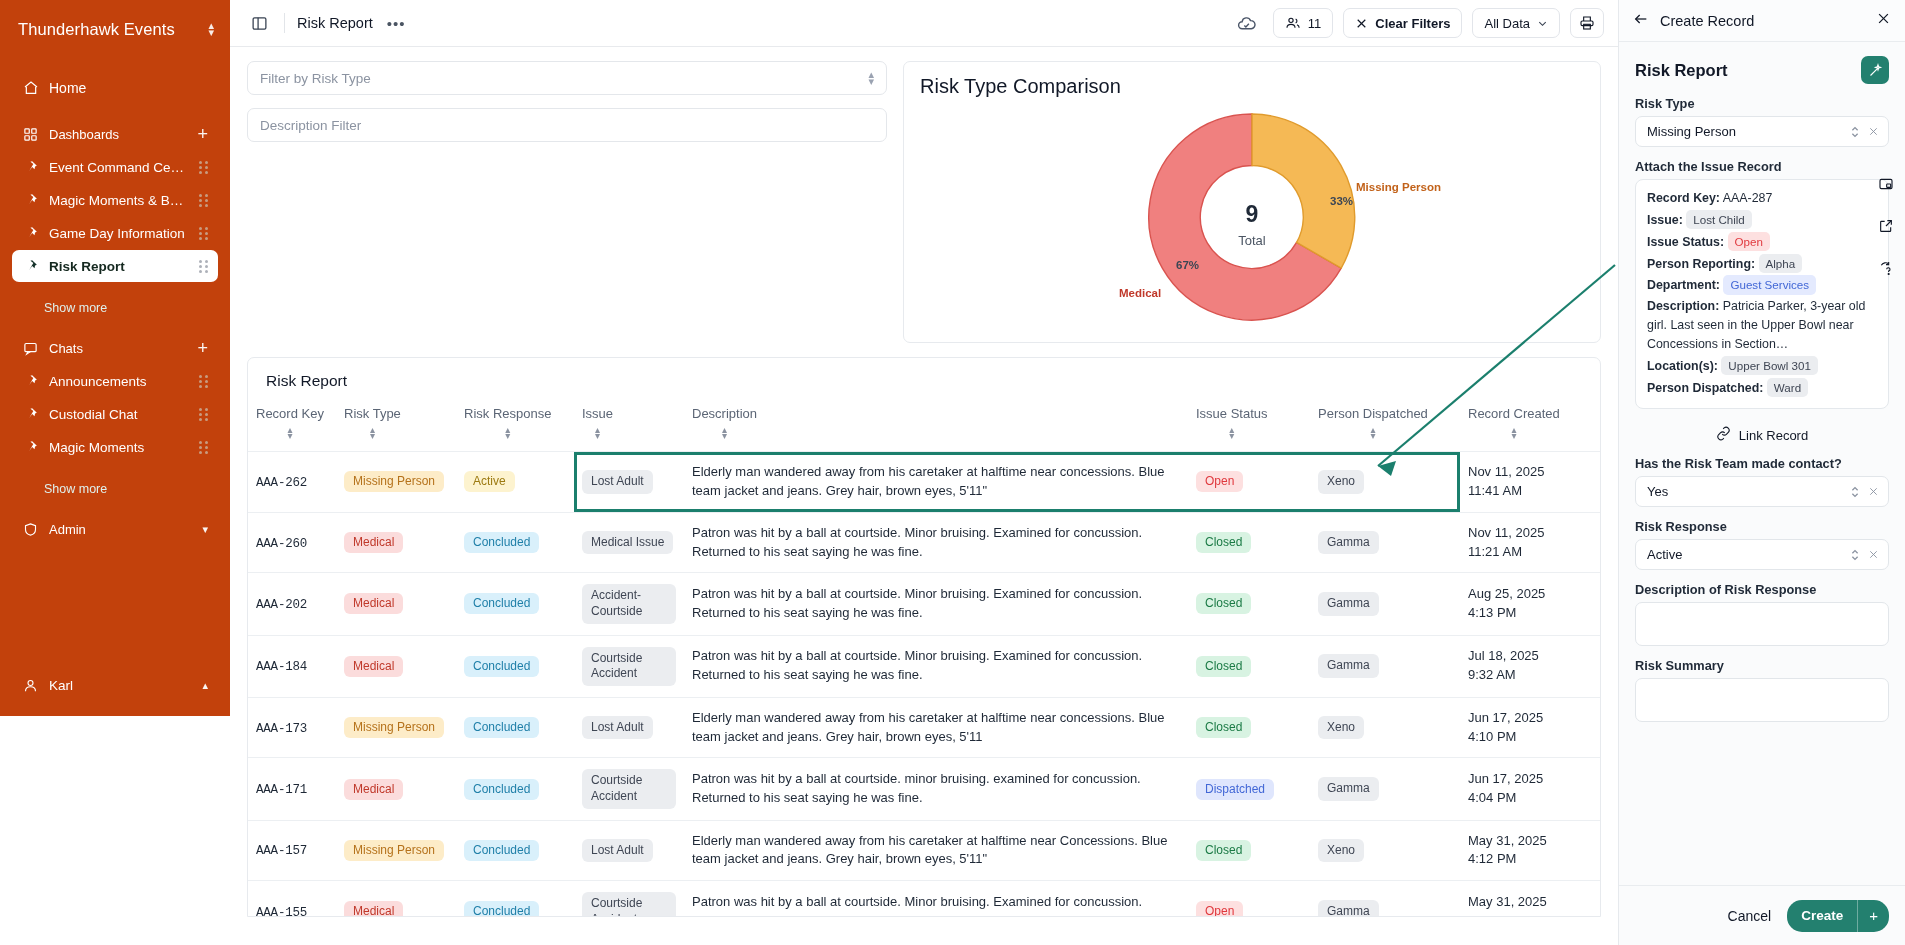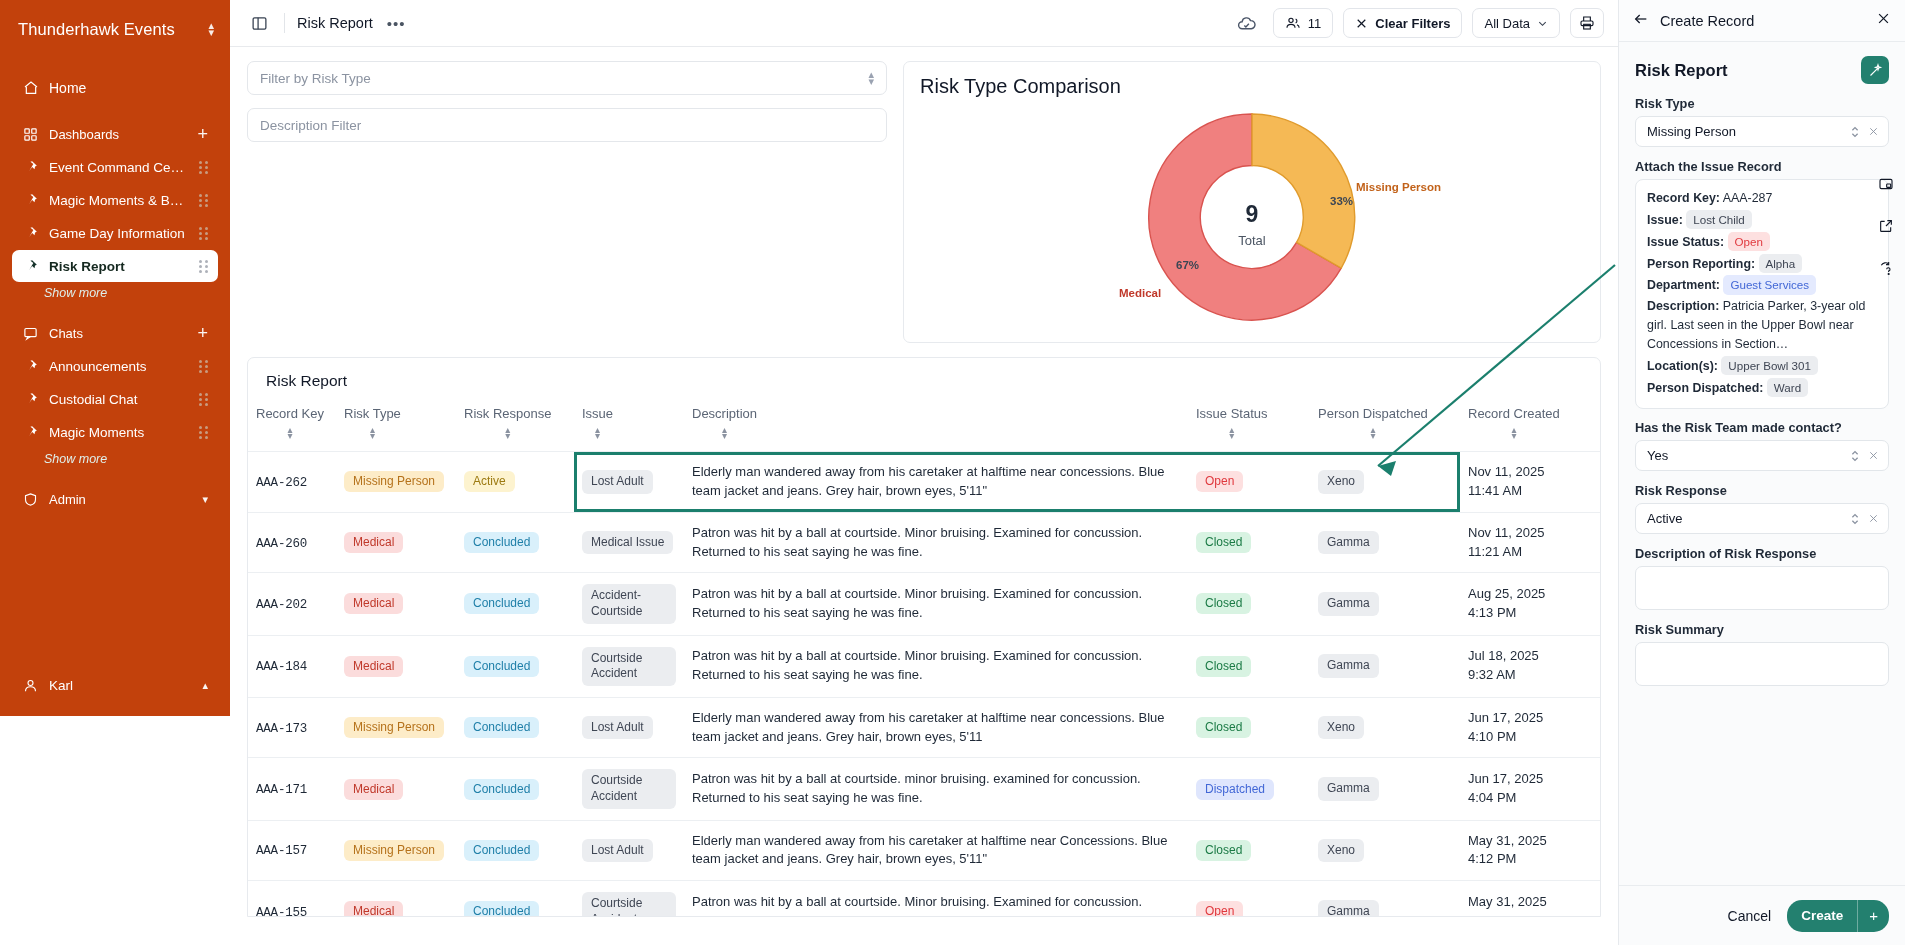--- a/index.html
+++ b/index.html
@@ -35,21 +35,21 @@
   .sb-row .lbl { flex: 1; white-space: nowrap; overflow:hidden; text-overflow:ellipsis;}
   .sb-row.home { margin-top: 6px; margin-bottom: 12px; font-size: 14px;}
   .sb-group { margin-top: 14px; }
   .sb-row.grouphead { font-size: 13px; justify-content: space-between; }
   .sb-row.active { background: #ffffff; color: #14281f; font-weight: 700; }
   .sb-row.active .dots span { background: #6b7280; }
   .plus { font-size: 18px; line-height: 1; opacity: .95; }
   .chev { font-size: 11px; opacity: .95; }
   .dots { display: grid; grid-template-columns: 3px 3px; gap: 2px 3px; opacity: .55; }
   .dots span { width: 3px; height: 3px; border-radius: 50%; background: #cfe6e0; display:block;}
-  .sb-showmore { font-size: 12.5px; color: #dff0ec; padding: 3px 0 3px 44px; cursor: pointer; font-style: italic; }
+  .sb-showmore { font-size: 12.5px; color: #dff0ec; padding: 18px 0 3px 44px; cursor: pointer; }
   .sb-bottom { padding: 0 0 14px 0; }
 
   
   .main { flex: 1; display: flex; flex-direction: column; min-width: 0; background:#ffffff; }
   .topbar {
     height: 47px; flex: 0 0 47px; border-bottom: 1px solid #e8eaed;
     display: flex; align-items: center; padding: 0 14px 0 16px; gap: 10px;
   }
   .tb-icon { width: 26px; height: 26px; display:flex; align-items:center; justify-content:center; border-radius:5px; cursor:pointer; color:#374151;}
   .tb-sep { width: 1px; height: 20px; background: #e2e5e9; margin: 0 2px; }
@@ -716,20 +716,29 @@
         <div class="rc-line">
           <b>Location(s):</b>
           <span class="rc-chip">Upper Bowl 301</span>
         </div>
         <div class="rc-line">
           <b>Person Dispatched:</b>
           <span class="rc-chip">Ward</span>
         </div>
       </div>
 
+      <div class="linkrow">
+        <span>
+          <svg width="15" height="15" viewBox="0 0 24 24" fill="none" stroke="#111827" stroke-width="1.8">
+              <path d="M10 13a5 5 0 007 0l3-3a5 5 0 00-7-7l-1.5 1.5"></path>
+              <path d="M14 11a5 5 0 00-7 0l-3 3a5 5 0 007 7l1.5-1.5"></path>
+            </svg>
+        </span>
+        <span>Link Record</span>
+      </div>
 
       <div class="rp-label">Has the Risk Team made contact?</div>
       <div class="rp-select">
         <span class="val">Yes</span>
         <span class="ic">
             <svg width="10" height="14" viewBox="0 0 10 16" fill="none" stroke="#8b93a1" stroke-width="1.5">
               <polyline points="2,6 5,3 8,6"></polyline>
               <polyline points="2,10 5,13 8,10"></polyline>
             </svg>
           </span>

